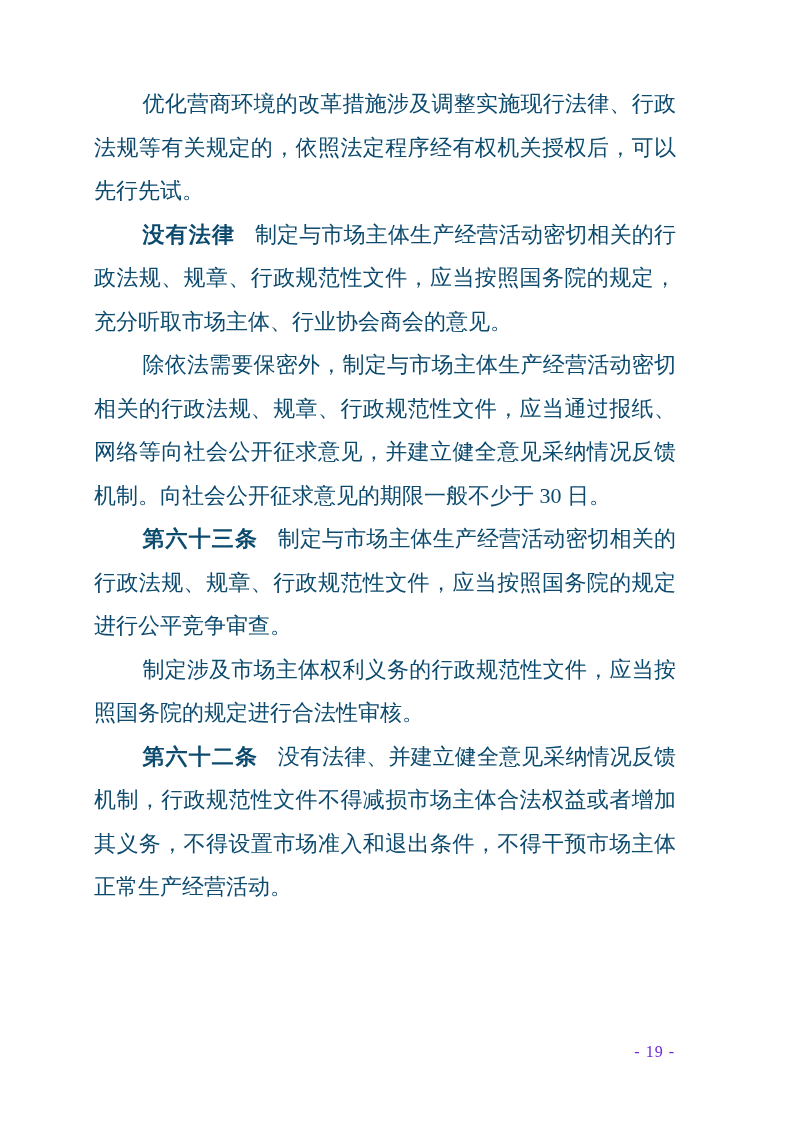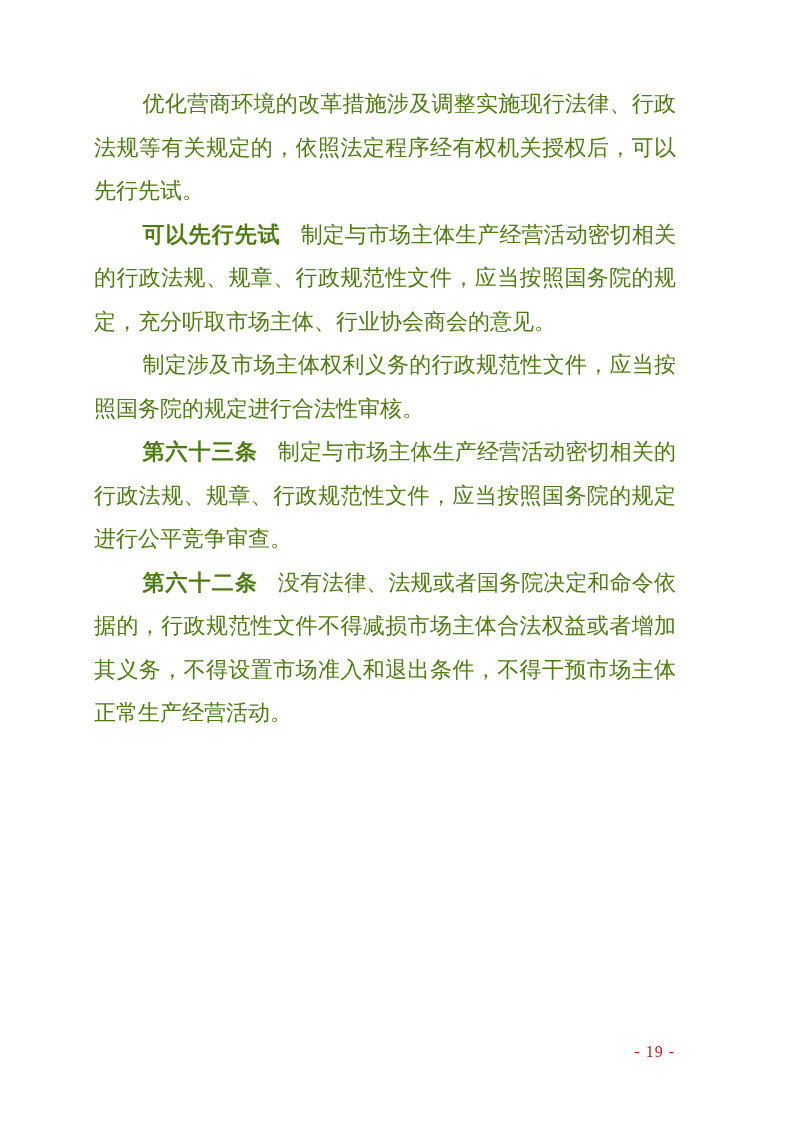--- a/index.html
+++ b/index.html
@@ -21,49 +21,50 @@
   .content {
     position: absolute;
     left: 94px;
     top: 82px;
     width: 582px;
   }
   .para {
     margin: 0;
     font-size: 22px;
     line-height: 43.5px;
-    color: #4d7c0f;
+    color: #0c4a6e;
     text-align: justify;
     text-justify: inter-character;
     text-indent: 2.2em;
     word-break: break-all;
   }
   .para .lead {
     font-weight: bold;
     font-family: "DejaVu Sans", "Liberation Sans", sans-serif;
     margin-right: 0.9em;
     letter-spacing: 1px;
   }
   .page-number {
     position: absolute;
     right: 118px;
     bottom: 62px;
     font-size: 16px;
     line-height: 16px;
-    color: #b91c1c;
+    color: #6d28d9;
     font-family: "Liberation Serif", "DejaVu Serif", serif;
     letter-spacing: 1px;
   }
 </style>
 </head>
 <body>
 
 <div class="page">
   <div class="content" id="document-body">
 
   <p class="para"><span>优化营商环境的改革措施涉及调整实施现行法律、行政法规等有关规定的，依照法定程序经有权机关授权后，可以先行先试。</span></p>
-      <p class="para"><span class="lead">可以先行先试</span><span>制定与市场主体生产经营活动密切相关的行政法规、规章、行政规范性文件，应当按照国务院的规定，充分听取市场主体、行业协会商会的意见。</span></p>
+      <p class="para"><span class="lead">没有法律</span><span>制定与市场主体生产经营活动密切相关的行政法规、规章、行政规范性文件，应当按照国务院的规定，充分听取市场主体、行业协会商会的意见。</span></p>
+      <p class="para"><span>除依法需要保密外，制定与市场主体生产经营活动密切相关的行政法规、规章、行政规范性文件，应当通过报纸、网络等向社会公开征求意见，并建立健全意见采纳情况反馈机制。向社会公开征求意见的期限一般不少于 30 日。</span></p>
+      <p class="para"><span class="lead">第六十三条</span><span>制定与市场主体生产经营活动密切相关的行政法规、规章、行政规范性文件，应当按照国务院的规定进行公平竞争审查。</span></p>
       <p class="para"><span>制定涉及市场主体权利义务的行政规范性文件，应当按照国务院的规定进行合法性审核。</span></p>
-      <p class="para"><span class="lead">第六十三条</span><span>制定与市场主体生产经营活动密切相关的行政法规、规章、行政规范性文件，应当按照国务院的规定进行公平竞争审查。</span></p>
-      <p class="para"><span class="lead">第六十二条</span><span>没有法律、法规或者国务院决定和命令依据的，行政规范性文件不得减损市场主体合法权益或者增加其义务，不得设置市场准入和退出条件，不得干预市场主体正常生产经营活动。</span></p>
+      <p class="para"><span class="lead">第六十二条</span><span>没有法律、并建立健全意见采纳情况反馈机制，行政规范性文件不得减损市场主体合法权益或者增加其义务，不得设置市场准入和退出条件，不得干预市场主体正常生产经营活动。</span></p>
     </div>
   <div class="page-number">- 19 -</div>
 </div>
 
 </body></html>

